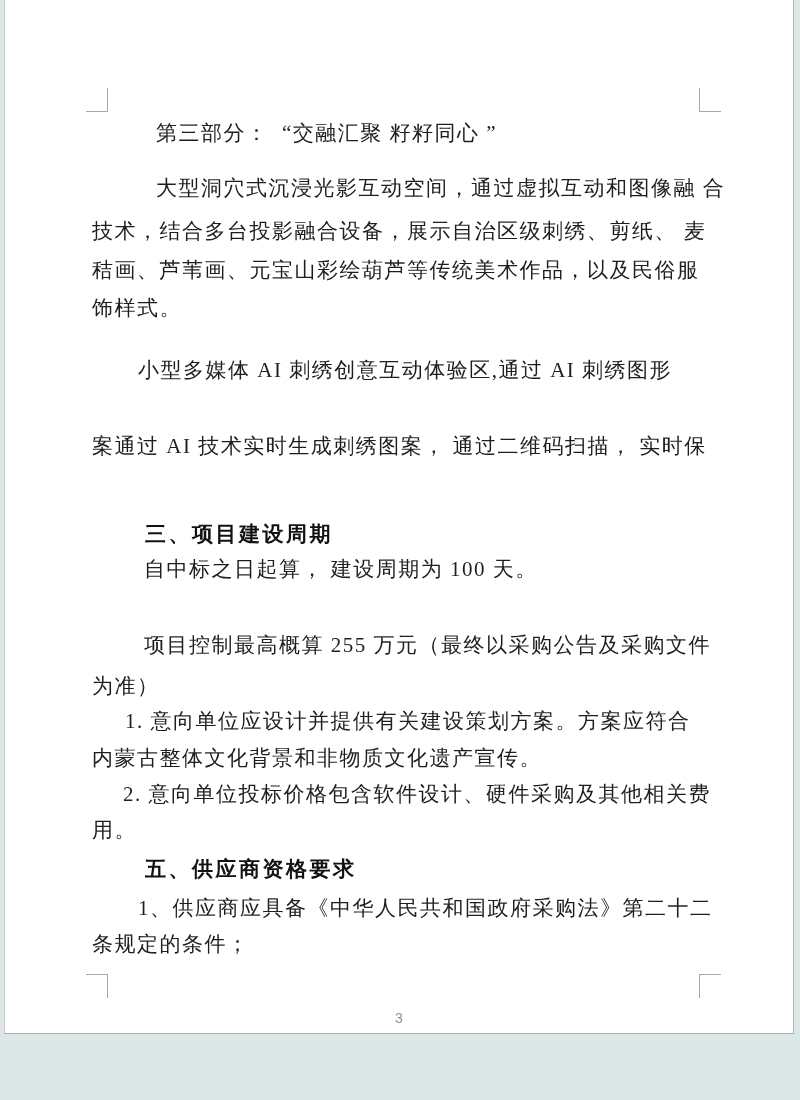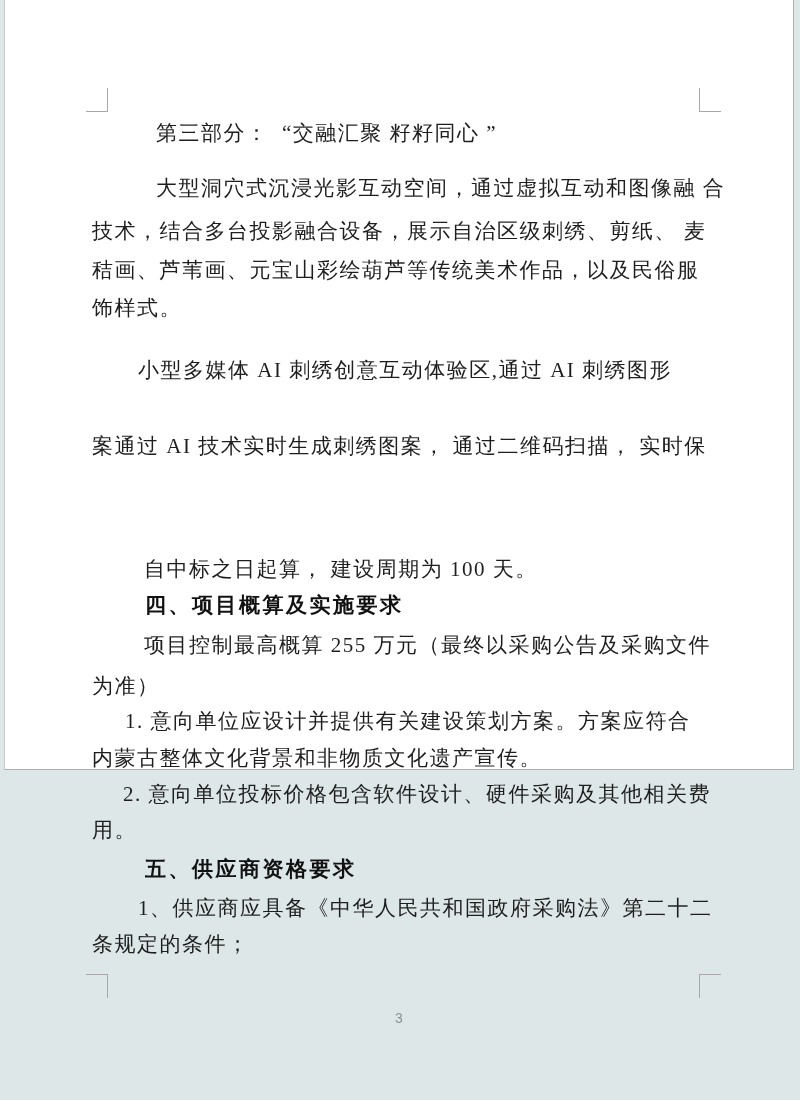--- a/index.html
+++ b/index.html
@@ -8,21 +8,21 @@
     background: #dde7e8;
     font-family: "Liberation Serif", serif;
     overflow: hidden;
   }
   .stage { position: relative; width: 800px; height: 1100px; }
 
   
   .page {
     position: absolute;
     left: 4px; top: 0;
-    width: 790px; height: 770px;
+    width: 790px; height: 1034px;
     background: #ffffff;
     border-left: 1px solid #c3c8c9;
     border-right: 1px solid #aab1b3;
     border-bottom: 1px solid #aab1b3;
   }
 
   
   .mark { position: absolute; width: 22px; height: 24px; }
   .mark.tl { left: 81px;  top: 88px;  border-right: 1px solid #a9a9a9; border-bottom: 1px solid #a9a9a9; }
   .mark.tr { left: 694px; top: 88px;  border-left: 1px solid #a9a9a9;  border-bottom: 1px solid #a9a9a9; }
@@ -68,23 +68,23 @@
     <div class="line" style="left:151px; top:121px;">第三部分：  “交融汇聚 籽籽同心 ”</div>
 
     <div class="line" style="left:151px; top:176px;">大型洞穴式沉浸光影互动空间，通过虚拟互动和图像融 合</div>
     <div class="line" style="left:87px;  top:219px;">技术，结合多台投影融合设备，展示自治区级刺绣、剪纸、 麦</div>
     <div class="line" style="left:87px;  top:258px;">秸画、芦苇画、元宝山彩绘葫芦等传统美术作品，以及民俗服</div>
     <div class="line" style="left:87px;  top:296px;">饰样式。</div>
 
     <div class="line" style="left:133px; top:358px;">小型多媒体 AI 刺绣创意互动体验区,通过 AI 刺绣图形</div>
     <div class="line" style="left:87px;  top:434px;">案通过 AI 技术实时生成刺绣图案， 通过二维码扫描， 实时保</div>
 
+    <div class="line heading" style="left:140px; top:522px;">三、项目建设周期</div>
     <div class="line" style="left:139px; top:557px;">自中标之日起算， 建设周期为 100 天。</div>
 
-    <div class="line heading" style="left:140px; top:593px;">四、项目概算及实施要求</div>
     <div class="line" style="left:139px; top:633px;">项目控制最高概算 255 万元（最终以采购公告及采购文件</div>
     <div class="line" style="left:87px;  top:674px;">为准）</div>
 
     <div class="line" style="left:120px; top:709px;">1. 意向单位应设计并提供有关建设策划方案。方案应符合</div>
     <div class="line" style="left:87px;  top:746px;">内蒙古整体文化背景和非物质文化遗产宣传。</div>
 
     <div class="line" style="left:118px; top:782px;">2. 意向单位投标价格包含软件设计、硬件采购及其他相关费</div>
     <div class="line" style="left:87px;  top:818px;">用。</div>
 
     <div class="line heading" style="left:140px; top:857px;">五、供应商资格要求</div>

